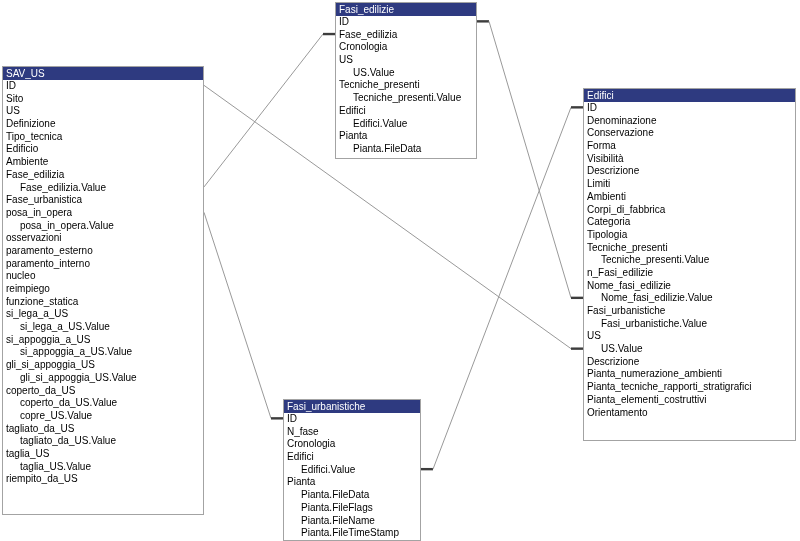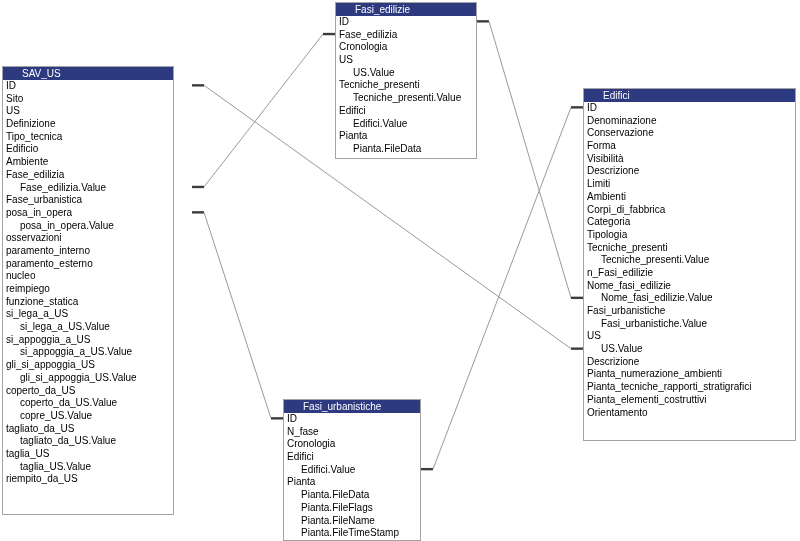--- a/index.html
+++ b/index.html
@@ -10,31 +10,31 @@
   #rel-layer{position:absolute;left:0;top:0;width:800px;height:541px;}
   .db-table{
     position:absolute;background:#fff;
     border:1px solid var(--table-border,#a3a3a3);
     box-sizing:border-box;overflow:hidden;
   }
   .db-table-header{
     height:13px;line-height:13px;
     background:var(--header-bg,#2e3a80);
     color:var(--header-text,#ffffff);
-    font-size:10px;padding:0 19px;white-space:nowrap;overflow:hidden;
+    font-size:10px;padding:0 3px;white-space:nowrap;overflow:hidden;
   }
   .db-table-fields{position:relative;}
   .field{
     height:12.7px;line-height:12.7px;font-size:10px;
     color:var(--text,#000);padding-left:3px;
     white-space:nowrap;overflow:hidden;
   }
   .field.indent{padding-left:17px;}
   
-  #t0{left:2px;  top:66px;  width:172px;height:449px;}
+  #t0{left:2px;  top:66px;  width:202px;height:449px;}
   #t1{left:335px;top:2px;   width:142px;height:157px;}
   #t2{left:283px;top:399px; width:138px;height:142px;}
   #t3{left:583px;top:88px;  width:213px;height:353px;}
 </style>
 </head>
 <body>
 
 <div class="canvas">
 
   <svg id="rel-layer" width="800" height="541" viewBox="0 0 800 541">
@@ -76,22 +76,22 @@
         <div class="field">Definizione</div>
         <div class="field">Tipo_tecnica</div>
         <div class="field">Edificio</div>
         <div class="field">Ambiente</div>
         <div class="field">Fase_edilizia</div>
         <div class="field indent">Fase_edilizia.Value</div>
         <div class="field">Fase_urbanistica</div>
         <div class="field">posa_in_opera</div>
         <div class="field indent">posa_in_opera.Value</div>
         <div class="field">osservazioni</div>
+        <div class="field">paramento_esterno</div>
         <div class="field">paramento_interno</div>
-        <div class="field">paramento_esterno</div>
         <div class="field">nucleo</div>
         <div class="field">reimpiego</div>
         <div class="field">funzione_statica</div>
         <div class="field">si_lega_a_US</div>
         <div class="field indent">si_lega_a_US.Value</div>
         <div class="field">si_appoggia_a_US</div>
         <div class="field indent">si_appoggia_a_US.Value</div>
         <div class="field">gli_si_appoggia_US</div>
         <div class="field indent">gli_si_appoggia_US.Value</div>
         <div class="field">coperto_da_US</div>

